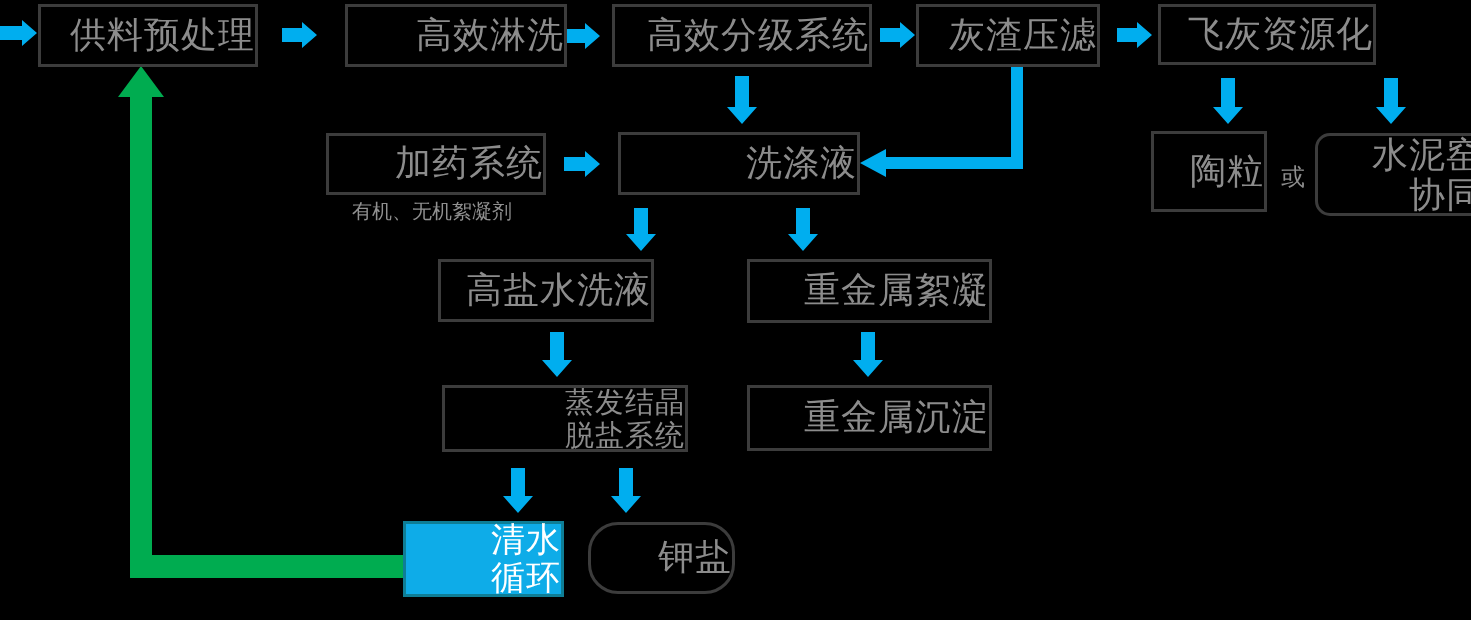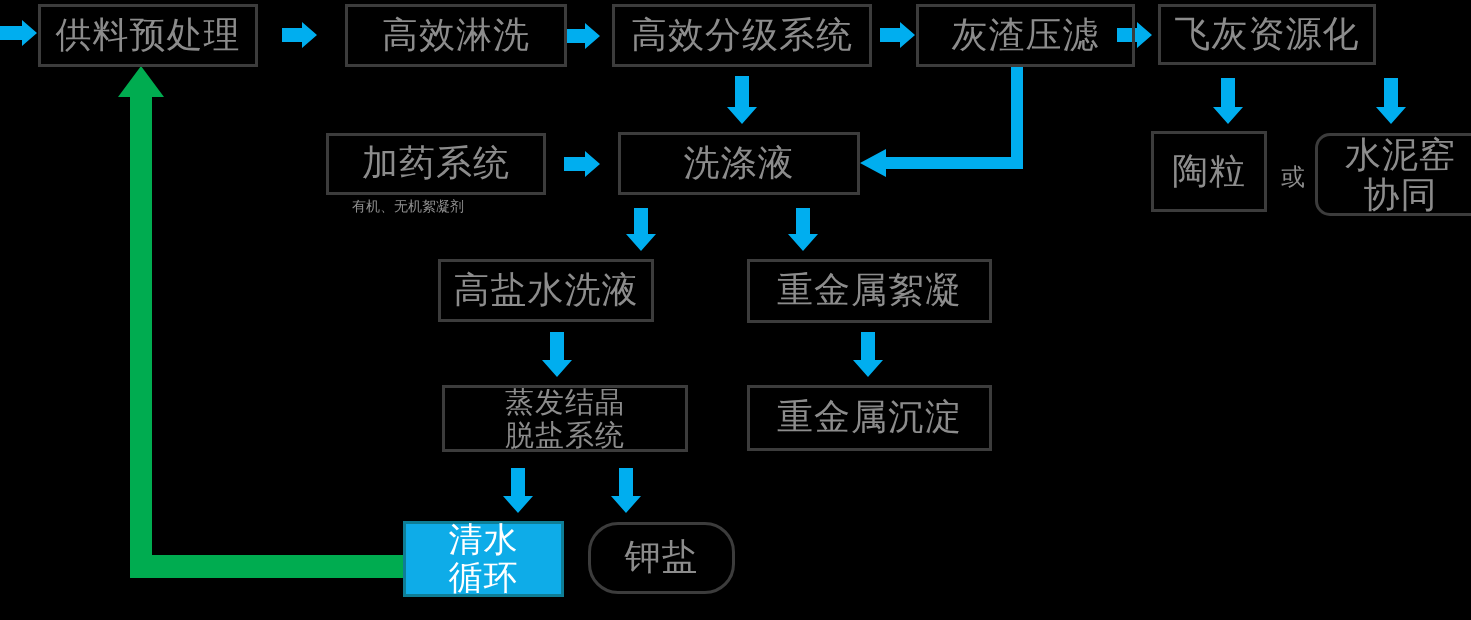--- a/index.html
+++ b/index.html
@@ -7,30 +7,30 @@
     position:relative;width:1471px;height:620px;background:var(--bg,#000);
     font-family:"Liberation Serif","DejaVu Serif",serif;overflow:hidden;
   }
   .layer{position:absolute;left:0;top:0;width:1471px;height:620px;}
   .arrow-blue{fill:var(--arrow-blue,#00AEEF);}
   .loop-green{fill:var(--loop-green,#00AC50);}
   .node{
     position:absolute;box-sizing:border-box;
     border:3px solid var(--box-border,#3C3C3C);
     color:var(--box-text,#8C8C8C);
-    display:flex;flex-direction:column;align-items:center;justify-content:center;
+    display:flex;flex-direction:column;align-items:flex-end;justify-content:center;
     text-align:center;font-size:36px;line-height:1.1;letter-spacing:1px;
   }
   .node.highlight{
     background:var(--hl-fill,#0EACE8);
     border-color:var(--hl-border,#0E7E96);
     color:var(--hl-text,#FFFFFF);
   }
   .floating-text{position:absolute;color:var(--box-text,#8C8C8C);}
-  .note{font-size:14px;color:#909090;letter-spacing:0;}
+  .note{font-size:20px;color:#909090;letter-spacing:0;}
   .or{font-size:24px;}
 </style>
 </head>
 <body>
 
 <div class="canvas">
 
   <svg class="layer" viewBox="0 0 1471 620">
 
     <polygon class="loop-green" points="141,66 164,97 152,97 152,555 403,555 403,578 130,578 130,97 118,97"></polygon>
@@ -57,21 +57,21 @@
 
   <div class="node" style="left:38px;top:4px;width:220px;height:63px;">
     <span>供料预处理</span>
   </div>
   <div class="node" style="left:325px;top:4px;width:222px;height:63px;margin-left:20px;">
     <span>高效淋洗</span>
   </div>
   <div class="node" style="left:612px;top:4px;width:260px;height:63px;">
     <span>高效分级系统</span>
   </div>
-  <div class="node" style="left:916px;top:4px;width:219px;height:63px;">
+  <div class="node" style="left:916px;top:4px;width:184px;height:63px;">
     <span>灰渣压滤</span>
   </div>
   <div class="node" style="left:1158px;top:4px;width:218px;height:61px;">
     <span>飞灰资源化</span>
   </div>
 
   <div class="node" style="left:326px;top:133px;width:220px;height:62px;">
     <span>加药系统</span>
   </div>
   <div class="floating-text note" style="left:352px;top:198px;">有机、无机絮凝剂</div>

